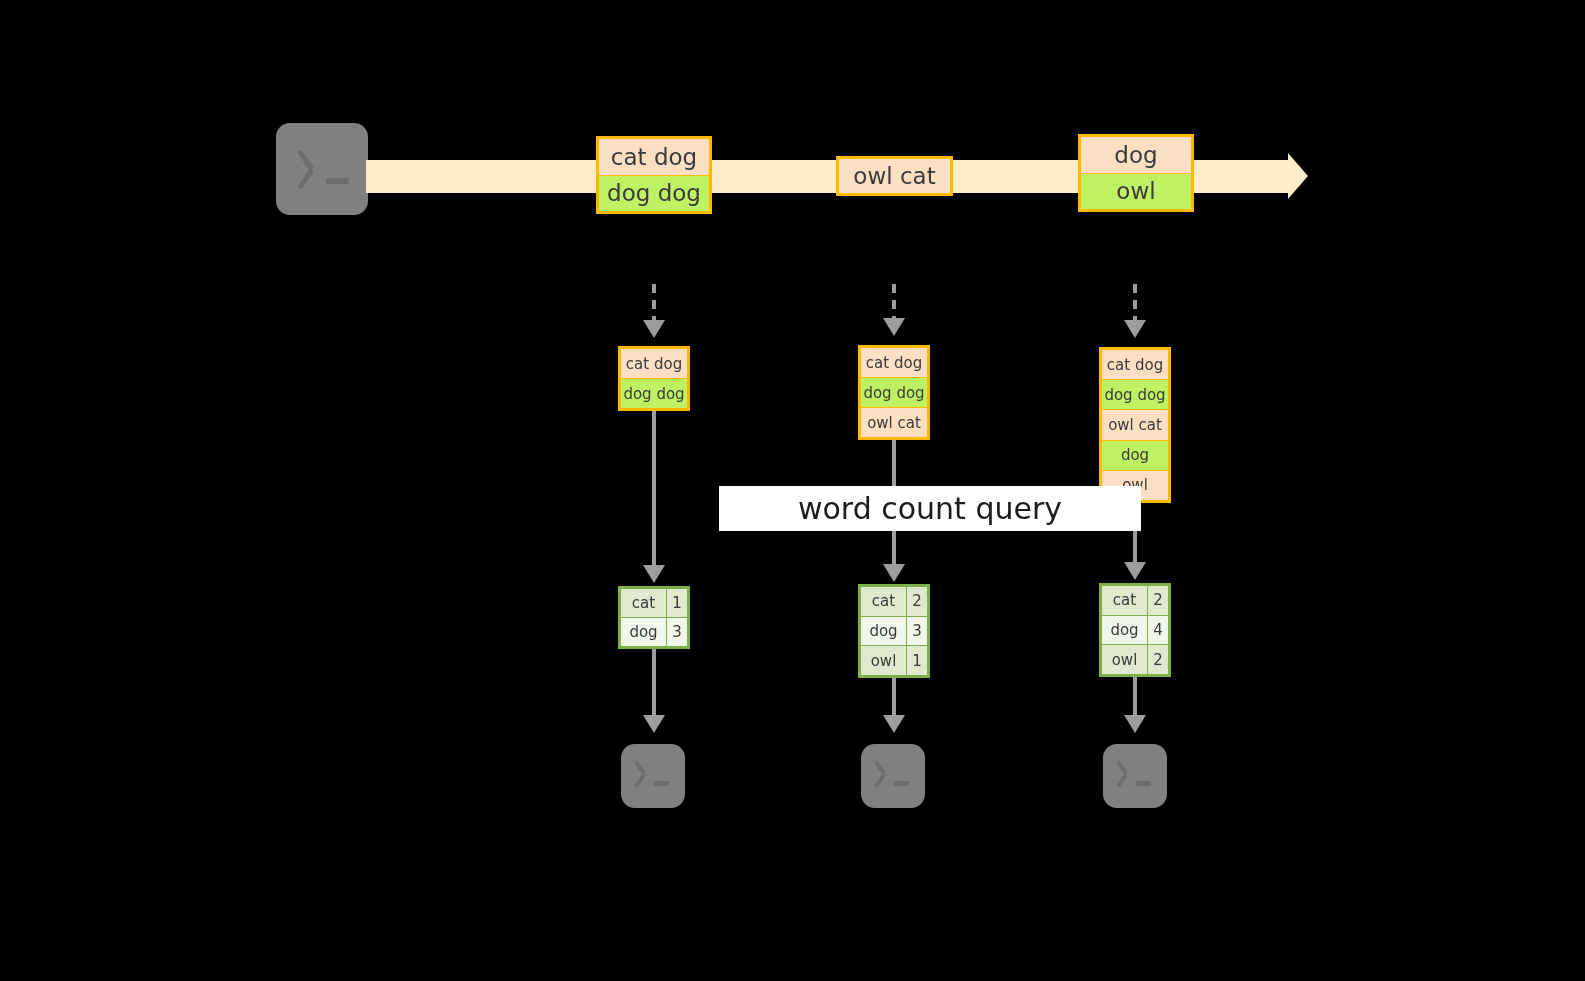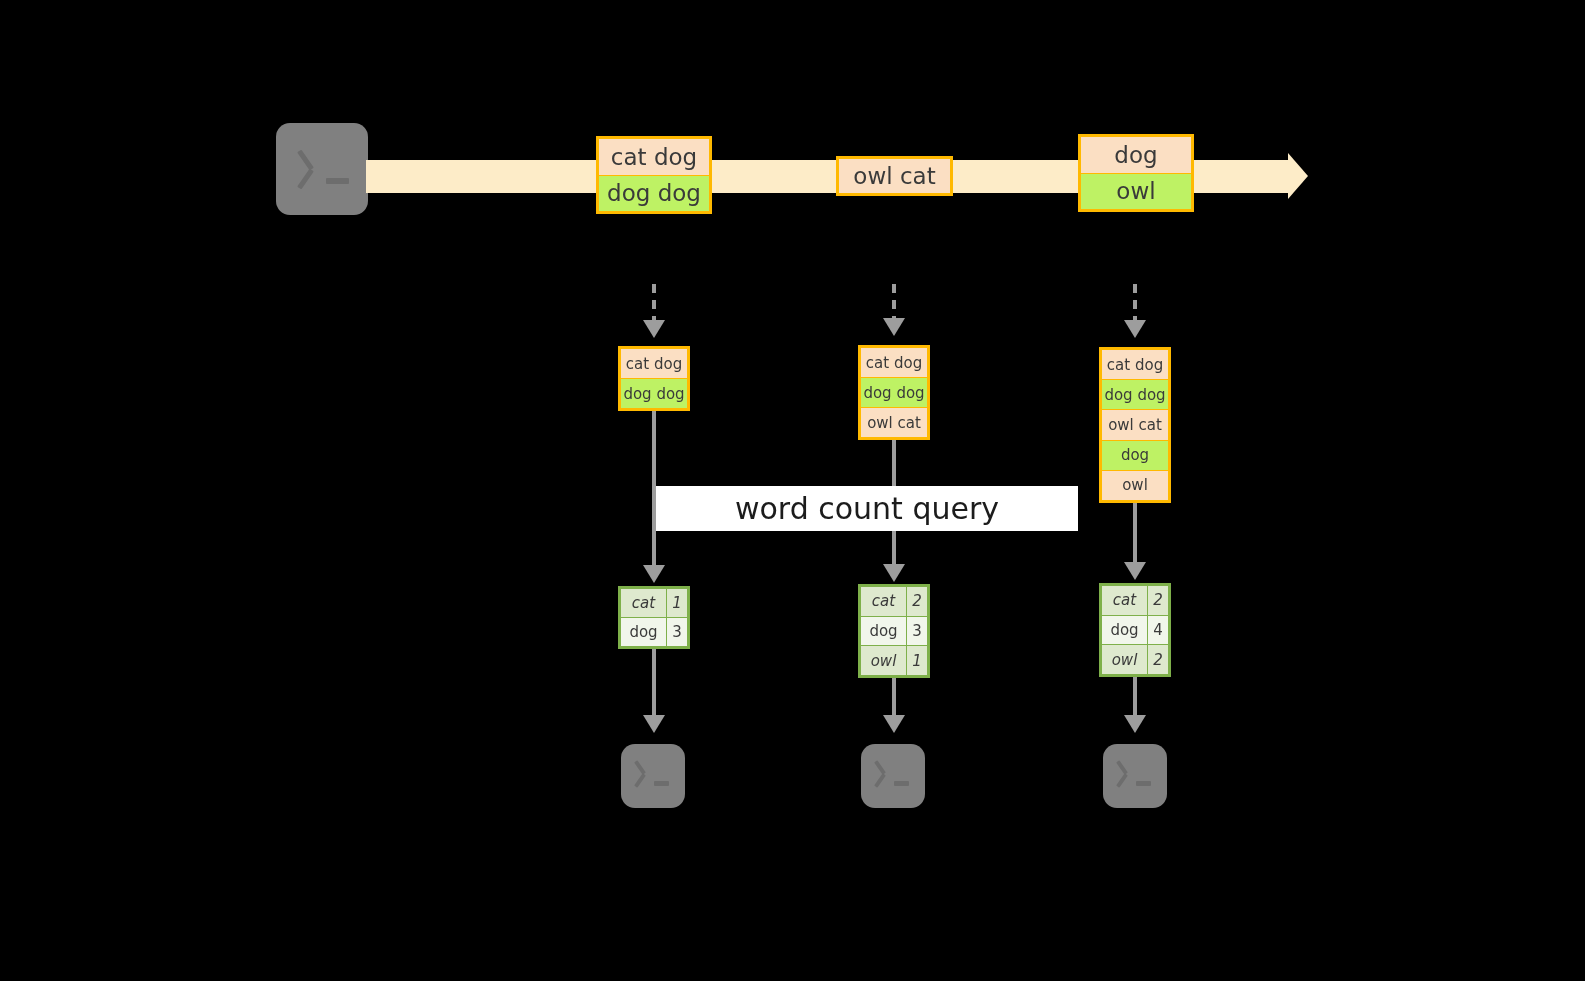--- a/index.html
+++ b/index.html
@@ -90,21 +90,21 @@
     display: flex;
     flex-direction: column;
     background: #EEF4E6;
   }
   .gbox .grow {
     flex: 1 1 auto;
     display: flex;
     border-top: 1.5px solid #7EB04A;
   }
   .gbox .grow:first-child { border-top: none; }
-  .gbox .grow.dark  .gc { background: #DEE9CE; font-style: italic; }
+  .gbox .grow.dark  .gc { background: #DEE9CE; }
   .gbox .grow.light .gc { background: #F1F6EB; }
   .gbox .gc {
     display: flex; align-items: center; justify-content: center;
     font-size: 15px; color: #3a3a3a;
   }
   .gbox .gc.k { flex: 0 0 46px; border-right: 1.5px solid #7EB04A; }
   .gbox .gc.v { flex: 1 1 auto; }
 
   
   .vline { position: absolute; width: 4px; background: #9d9d9d; }
@@ -269,17 +269,17 @@
 
   <div class="term small" style="left:1103px; top:716px; width:64px; height:64px;">
     <div class="hatch"></div>
     <div class="glyphs">
       <div class="chev a"></div>
         <div class="chev b"></div>
         <div class="und"></div>
     </div>
   </div>
 
-  <div class="band" style="left:656px; top:458px; width:422px; height:45px;">
+  <div class="band" style="left:719px; top:458px; width:422px; height:45px;">
     <span>word count query</span>
   </div>
 
 </div>
 
 </body></html>

